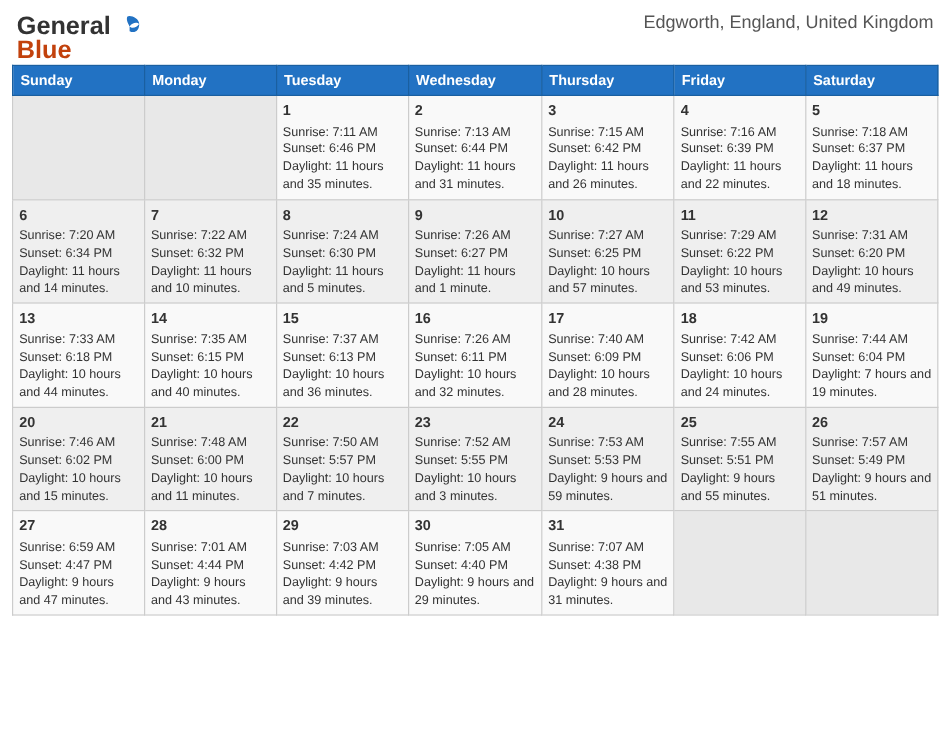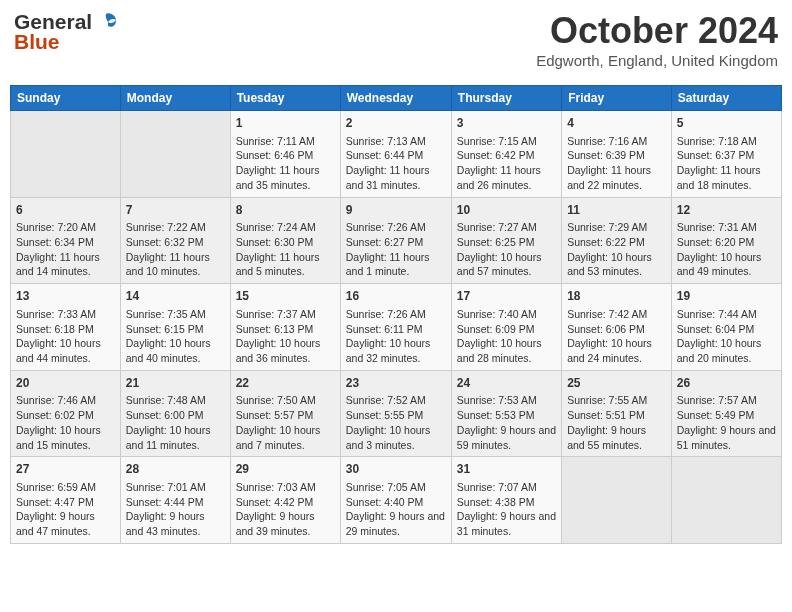--- a/index.html
+++ b/index.html
@@ -7,21 +7,21 @@
       font-family: Arial, sans-serif;
       background: #fff;
       width: 792px;
       min-height: 612px;
       padding: 10px;
     }
     .header {
       display: flex;
       justify-content: space-between;
       align-items: flex-start;
-      margin-bottom: 16px;
+      margin-bottom: 0;
       padding: 0 4px;
       gap: 44px;
     }
     .logo {
       display: flex;
       flex-direction: column;
       align-items: flex-start;
     }
     .title-area {
       text-align: right;
@@ -83,21 +83,20 @@
     <div style="display:flex;align-items:center;gap:2px;">
       <span style="font-size:21px;font-weight:bold;color:#333;">General</span>
       <svg width="24" height="20" viewBox="0 0 24 20">
         <path d="M12 2 C14 0, 22 3, 22 8 C20 6, 16 7, 14 10 C13 8, 11 5, 12 2Z" fill="#2272c3"></path>
         <path d="M14 10 C16 12, 20 11, 22 8 C22 14, 18 16, 14 14Z" fill="#2272c3"></path>
       </svg>
     </div>
     <span style="font-size:21px;font-weight:bold;color:#c2410c;margin-top:-4px;">Blue</span>
   </div>
   <div class="title-area">
-    <div class="month-title">October 2024</div>
     <div class="location">Edgworth, England, United Kingdom</div>
   </div>
 </div>
 
 <table>
   <thead>
     <tr>
     <th>Sunday</th>
         <th>Monday</th>
         <th>Tuesday</th>
@@ -220,21 +219,21 @@
         <td>
           <span class="day-num">18</span>
           <div>Sunrise: 7:42 AM</div>
           <div>Sunset: 6:06 PM</div>
           <div>Daylight: 10 hours and 24 minutes.</div>
         </td>
         <td>
           <span class="day-num">19</span>
           <div>Sunrise: 7:44 AM</div>
           <div>Sunset: 6:04 PM</div>
-          <div>Daylight: 10 hours and 20 minutes.</div>
+          <div>Daylight: 7 hours and 19 minutes.</div>
         </td>
       </tr>
       <tr>
         <td>
           <span class="day-num">20</span>
           <div>Sunrise: 7:46 AM</div>
           <div>Sunset: 6:02 PM</div>
           <div>Daylight: 10 hours and 15 minutes.</div>
         </td>
         <td>

